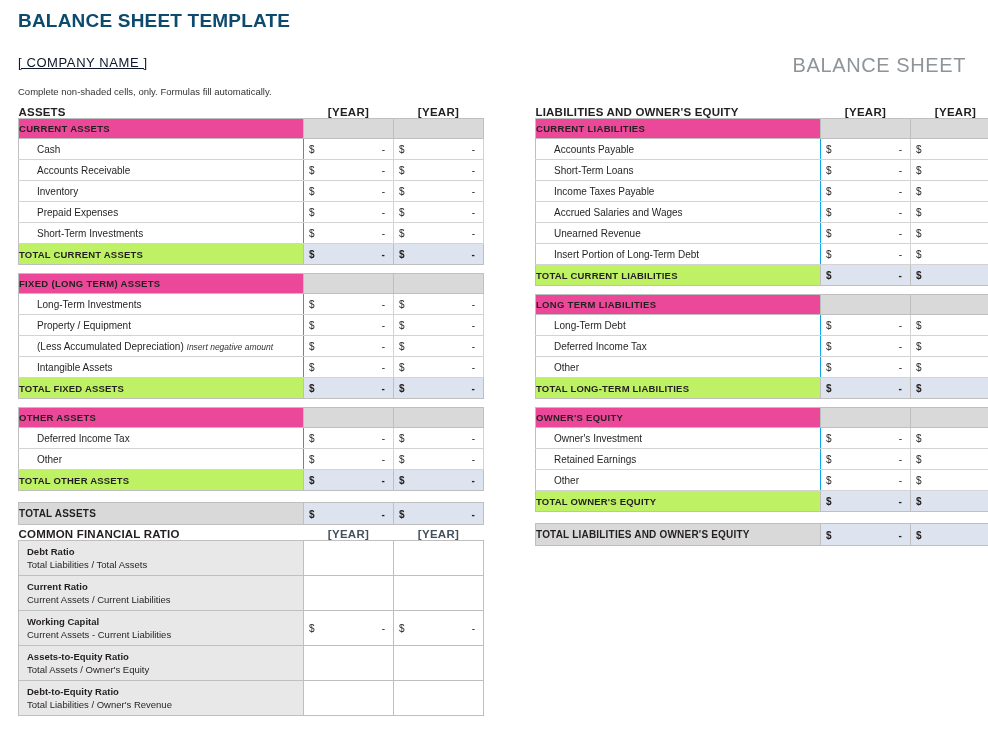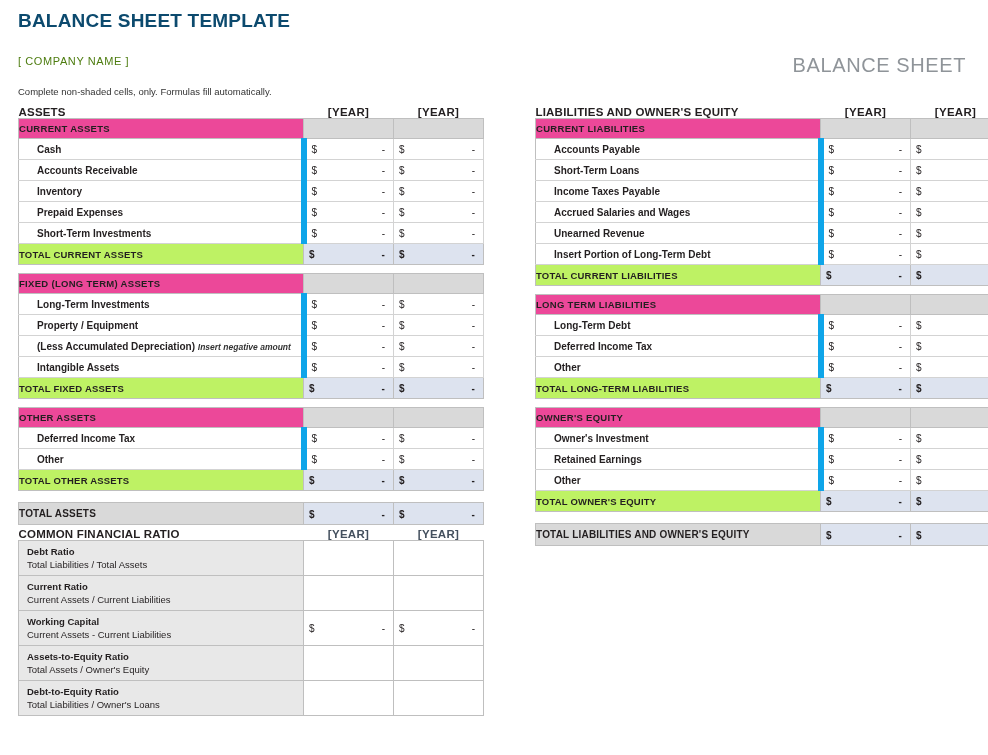--- a/index.html
+++ b/index.html
@@ -27,23 +27,24 @@
     top: 10px;
     font-size: 19px;
     font-weight: bold;
     color: #0c4a6e;
     letter-spacing: 0.2px;
   }
   .company {
     position: absolute;
     left: 18px;
     top: 55px;
-    font-size: 11px;
-    color: #4d7c0f;
+    font-size: 13px;
+    color: #0f172a;
     letter-spacing: 0.6px;
+    text-decoration: underline;
   }
   .sheet-label {
     position: absolute;
     right: 22px;
     top: 54px;
     font-size: 20px;
     color: #8f9499;
     letter-spacing: 0.6px;
     margin-left: 12px;
   }
@@ -111,24 +112,23 @@
   }
 
   .item td {
     height: 20px;
     border: 1px solid #d3d3d3;
     font-size: 10px;
   }
   .item td.label {
     padding-left: 18px;
     border-left: 1px solid #bfbfbf;
-    border-right: 6px solid #0ea5e9;
+    border-right: 1px solid #0ea5e9;
     background: #ffffff;
     color: #231f20;
-    font-weight: bold;
   }
   .item td.label .hint {
     font-style: italic;
     font-size: 8.5px;
     color: #333;
   }
   .money {
     background: #ffffff;
     position: relative;
     border: 1px solid #d3d3d3;
@@ -728,21 +728,21 @@
             <span class="rname">Assets-to-Equity Ratio</span>
             <span class="rformula">Total Assets / Owner's Equity</span>
           </td>
           <td class="rmoney"></td>
           <td class="rmoney"></td>
         </tr>
 
         <tr class="ratio-row">
           <td class="rlabel">
             <span class="rname">Debt-to-Equity Ratio</span>
-            <span class="rformula">Total Liabilities / Owner's Loans</span>
+            <span class="rformula">Total Liabilities / Owner's Revenue</span>
           </td>
           <td class="rmoney"></td>
           <td class="rmoney"></td>
         </tr>
       </tbody>
     </table>
   </div>
 
 </div>
 

